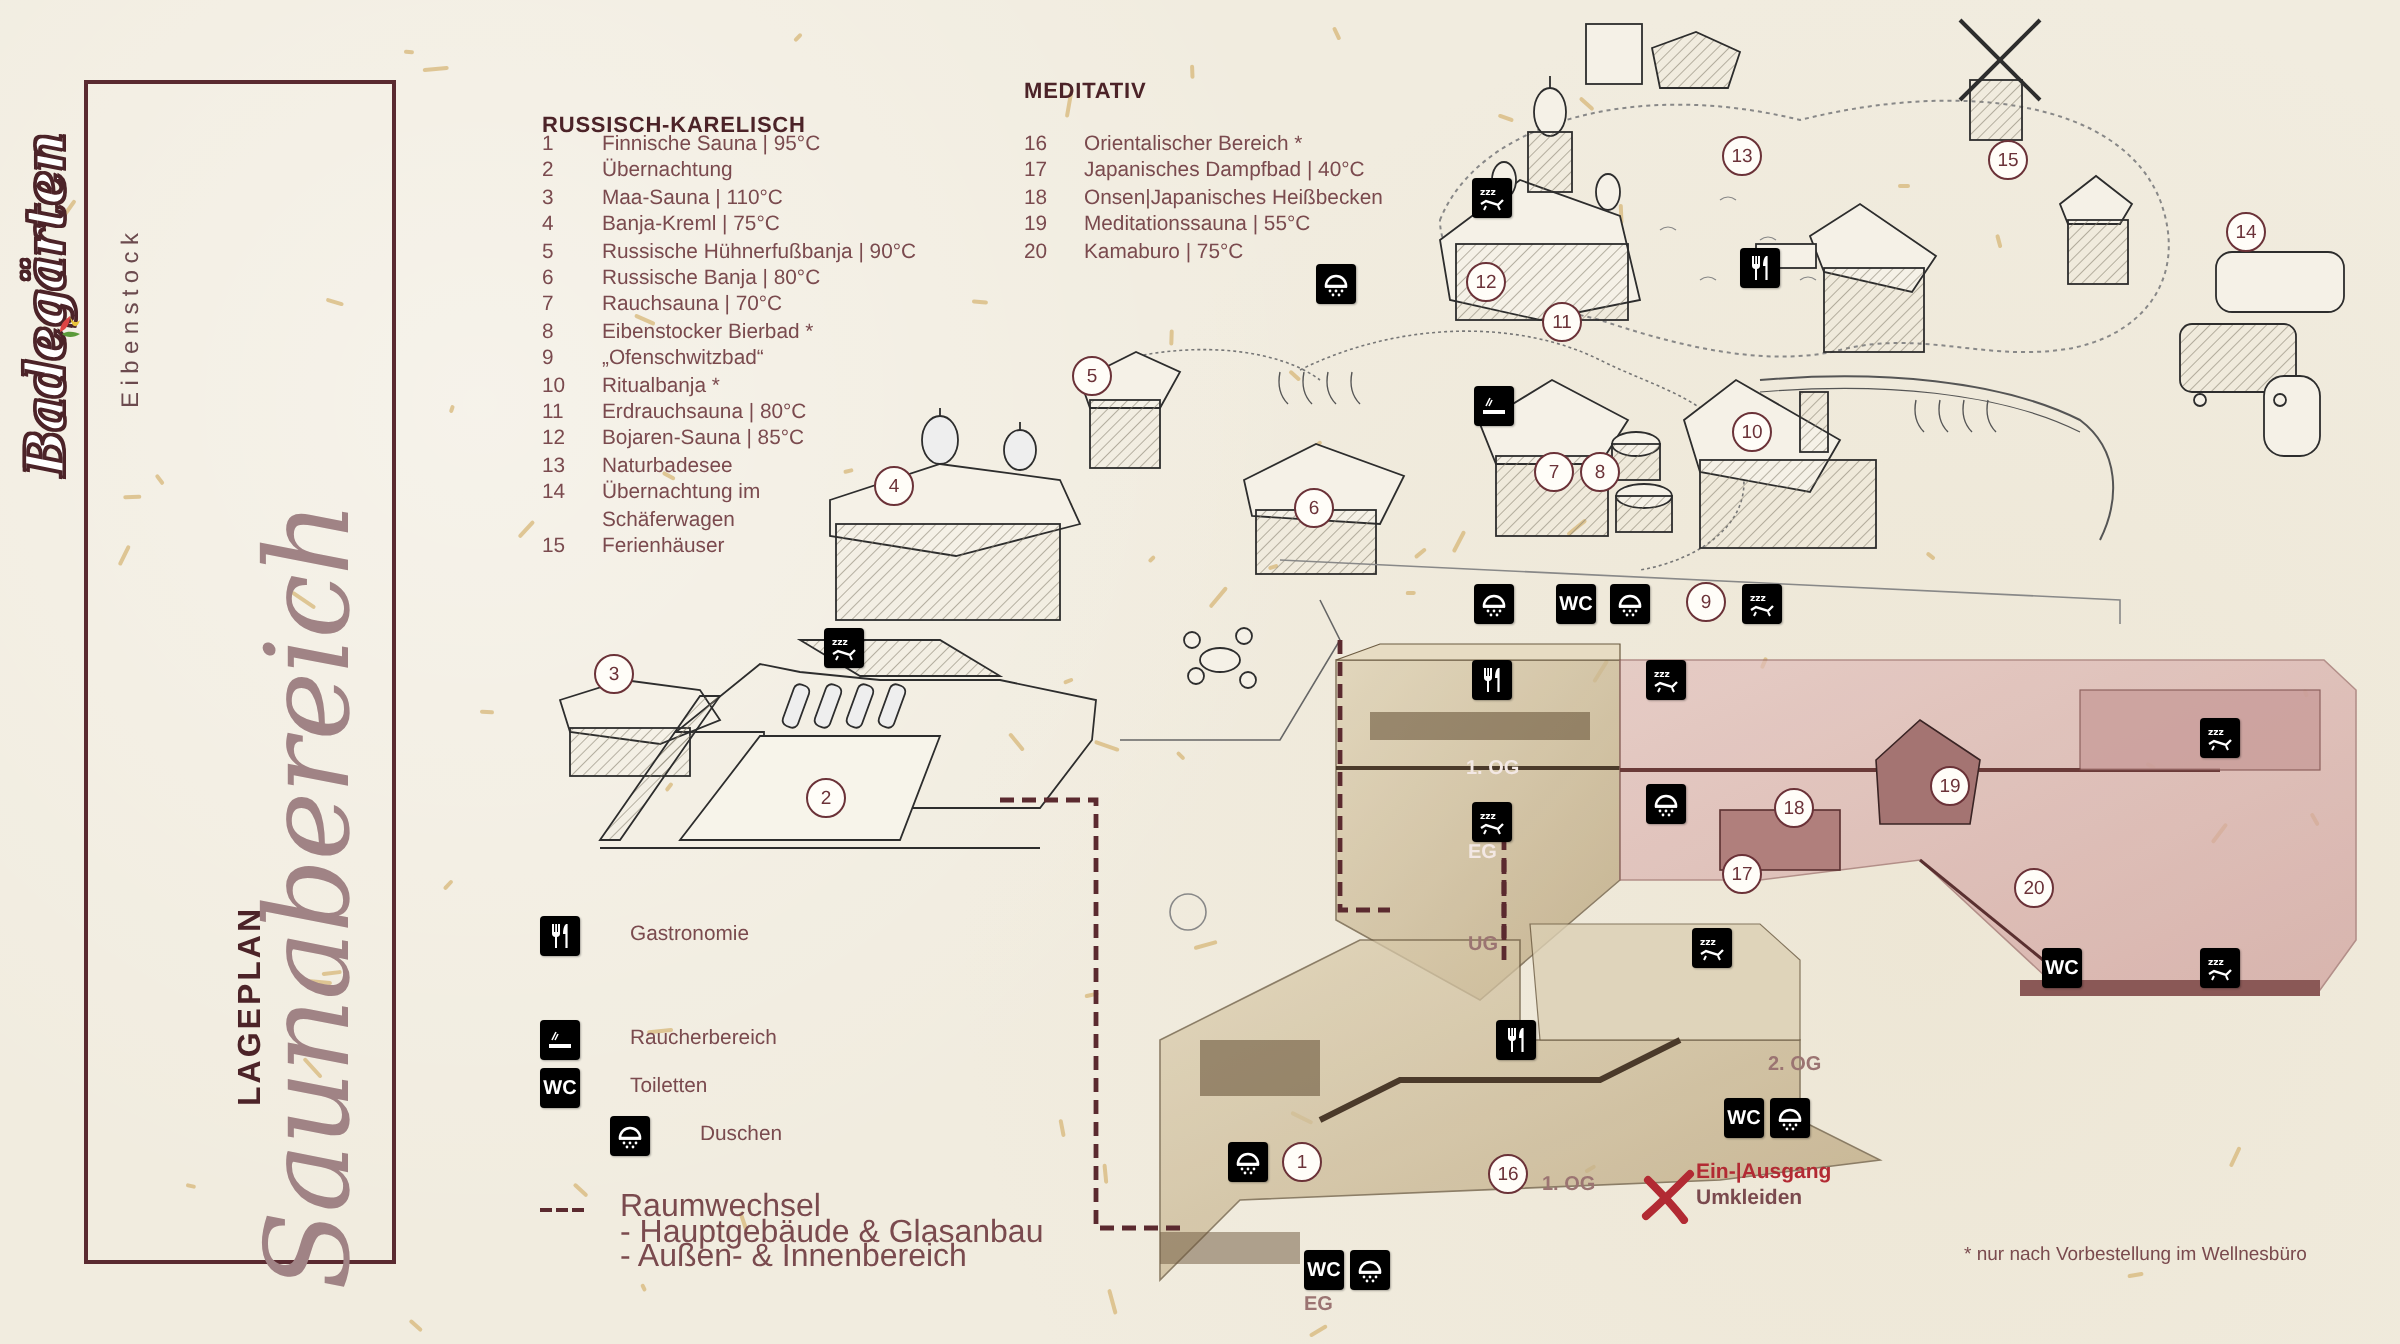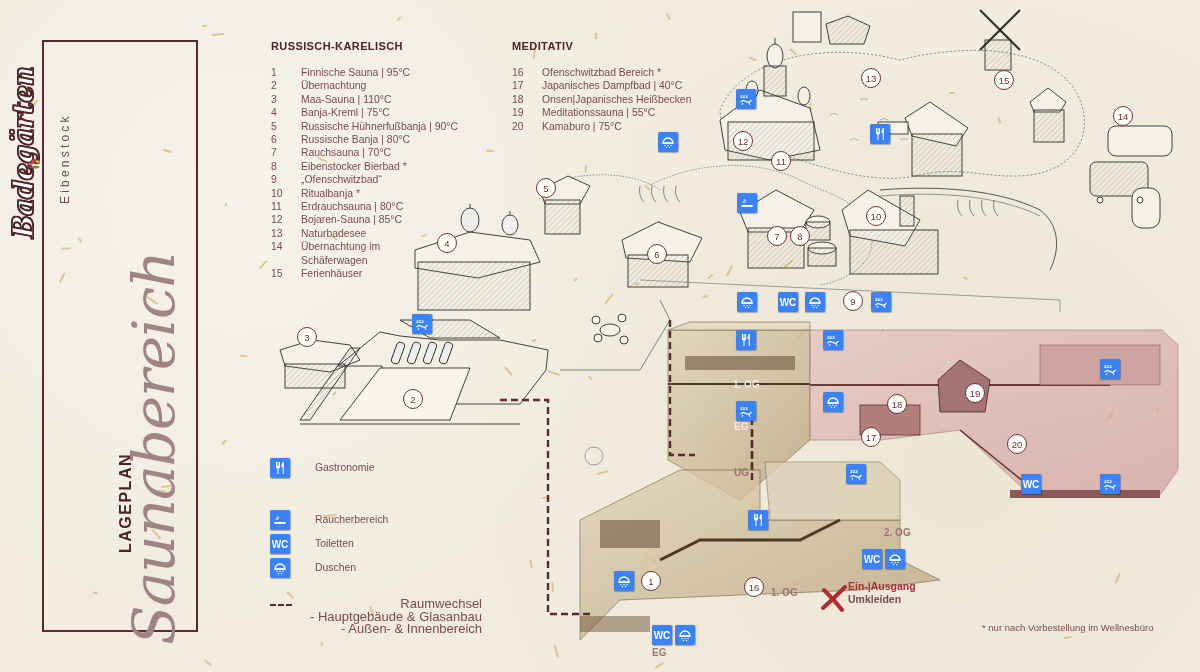--- a/index.html
+++ b/index.html
@@ -61,27 +61,27 @@
   }
   .list { position: absolute; font-size: 10.4px; line-height: 13.4px; color: #7a4a4e; }
   .list .row { display: flex; }
   .list .num { width: 30px; flex-shrink: 0; }
   .list .lbl { white-space: pre-line; }
 
   .icon-legend { position: absolute; left: 270px; top: 458px; font-size: 10.4px; }
   .icon-legend .item { display: flex; align-items: flex-start; height: 24px; margin-bottom: 0; }
   .icon-legend .item .txt { margin-left: 25px; line-height: 13px; margin-top: 3px; color: #7a4a4e; }
   .badge {
-    width: 20px; height: 20px; background: #3b82f6; border-radius: 2px;
+    width: 20px; height: 20px; background: #000000; border-radius: 2px;
     display: inline-flex; align-items: center; justify-content: center;
     color: #fff; font-weight: bold; font-size: 10px; flex-shrink: 0;
     box-shadow: 0.5px 0.5px 1px rgba(0,0,0,.3);
   }
   .badge svg { width: 14px; height: 14px; }
-  .dash-legend { position: absolute; left: 270px; top: 598px; font-size: 13px; line-height: 12.5px; text-align: right; }
+  .dash-legend { position: absolute; left: 270px; top: 598px; font-size: 16px; line-height: 12.5px; }
   .dash-sample { position: absolute; left: 0; top: 6px; width: 22px; border-top: 2.5px dashed #5b2a2f; }
   .dash-legend .txt { margin-left: 40px; white-space: pre-line; color: #7a4a4e; }
 
   .footnote { position: absolute; left: 982px; top: 622px; font-size: 9.5px; color: #7a4a4e; }
 
   
   .map { position: absolute; left: 0; top: 0; width: 1200px; height: 672px; }
   .marker {
     position: absolute; width: 20px; height: 20px; border-radius: 50%;
     border: 1.5px solid #6b3238; background: #fffdf8;
@@ -334,21 +334,21 @@
   <span class="brand-sub">Eibenstock</span>
   <svg class="brand-leaf" width="14" height="14" viewBox="0 0 14 14">
     <path d="M2 10 C2 5, 6 3, 7 2 C7 6, 5 9, 2 10Z" fill="#d44"></path>
     <path d="M7 2 C8 5, 10 6, 12 4 C11 8, 8 9, 7 2Z" fill="#e9c33a"></path>
     <path d="M3 11 C6 9, 10 10, 12 11 C9 13, 5 13, 3 11Z" fill="#5a9a3a"></path>
   </svg>
 </div>
 <span class="title-small">LAGEPLAN</span>
 <span class="title-script">Saunabereich</span>
 
-<div class="list-heading" style="left:271px; top:40px;">RUSSISCH-KARELISCH</div>
+<div class="list-heading" style="left:271px; top:57px;">RUSSISCH-KARELISCH</div>
 <div class="list" id="list-0" style="left:271px; top:66px;">
     <div class="row">
       <span class="num">1</span>
       <span class="lbl">Finnische Sauna | 95°C</span>
     </div>
     <div class="row">
       <span class="num">2</span>
       <span class="lbl">Übernachtung</span>
     </div>
     <div class="row">
@@ -403,21 +403,21 @@
     <div class="row">
       <span class="num">15</span>
       <span class="lbl">Ferienhäuser</span>
     </div>
   </div>
 
 <div class="list-heading" style="left:512px; top:40px;">MEDITATIV</div>
 <div class="list" id="list-1" style="left:512px; top:66px;">
     <div class="row">
       <span class="num">16</span>
-      <span class="lbl">Ofenschwitzbad Bereich *</span>
+      <span class="lbl">Orientalischer Bereich *</span>
     </div>
     <div class="row">
       <span class="num">17</span>
       <span class="lbl">Japanisches Dampfbad | 40°C</span>
     </div>
     <div class="row">
       <span class="num">18</span>
       <span class="lbl">Onsen|Japanisches Heißbecken</span>
     </div>
     <div class="row">
@@ -446,21 +446,21 @@
           <rect x="1.5" y="9" width="11" height="2" fill="#fff"></rect>
           <path d="M3 7 L5 3 M4.5 7 L6 4" stroke="#fff" stroke-width="0.8"></path>
         </svg>
       </span>
       <span class="txt" style="white-space: pre-line;">Raucherbereich</span>
     </div>
     <div class="item" style="height: 24px;">
       <span class="badge">WC</span>
       <span class="txt" style="white-space: pre-line; text-align: right;">Toiletten</span>
     </div>
-    <div class="item" style="height: 24px;">
+    <div class="item" style="height: 24px; margin-left: 35px;">
       <span class="badge">
         <svg viewBox="0 0 14 14">
           <path d="M2 8 A5 5 0 0 1 12 8 Z" fill="none" stroke="#fff" stroke-width="1.3"></path>
           <line x1="1.5" y1="8.3" x2="12.5" y2="8.3" stroke="#fff" stroke-width="1.3"></line>
           <circle cx="4" cy="10.5" r=".7" fill="#fff"></circle>
           <circle cx="7" cy="10.5" r=".7" fill="#fff"></circle>
           <circle cx="10" cy="10.5" r=".7" fill="#fff"></circle>
           <circle cx="5.5" cy="12.5" r=".7" fill="#fff"></circle>
           <circle cx="8.5" cy="12.5" r=".7" fill="#fff"></circle>
         </svg>

